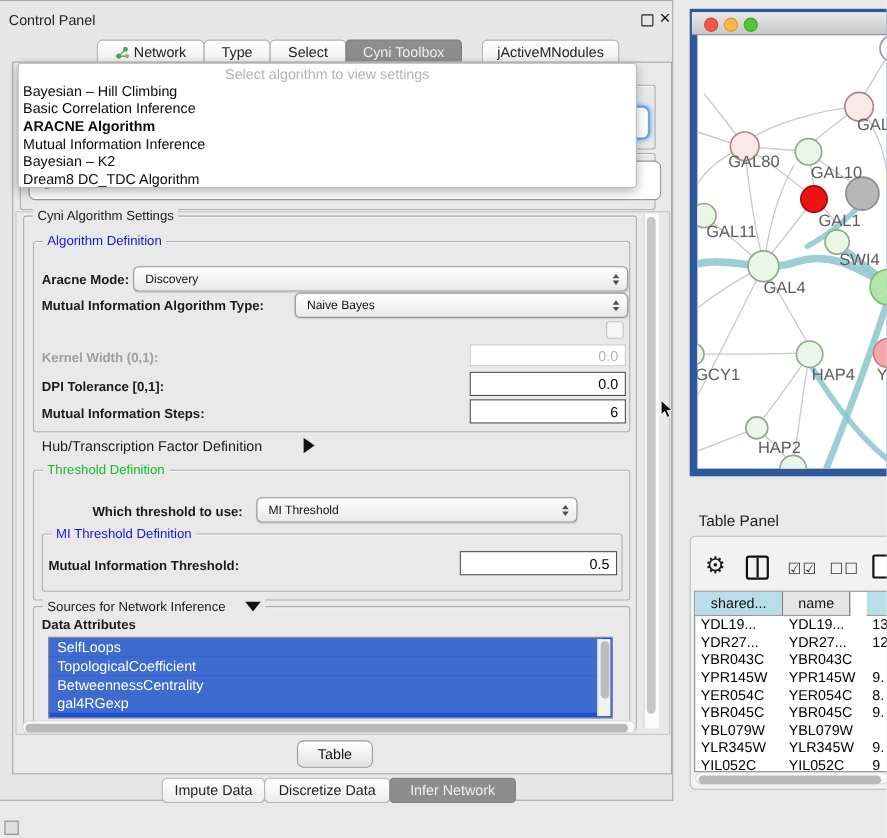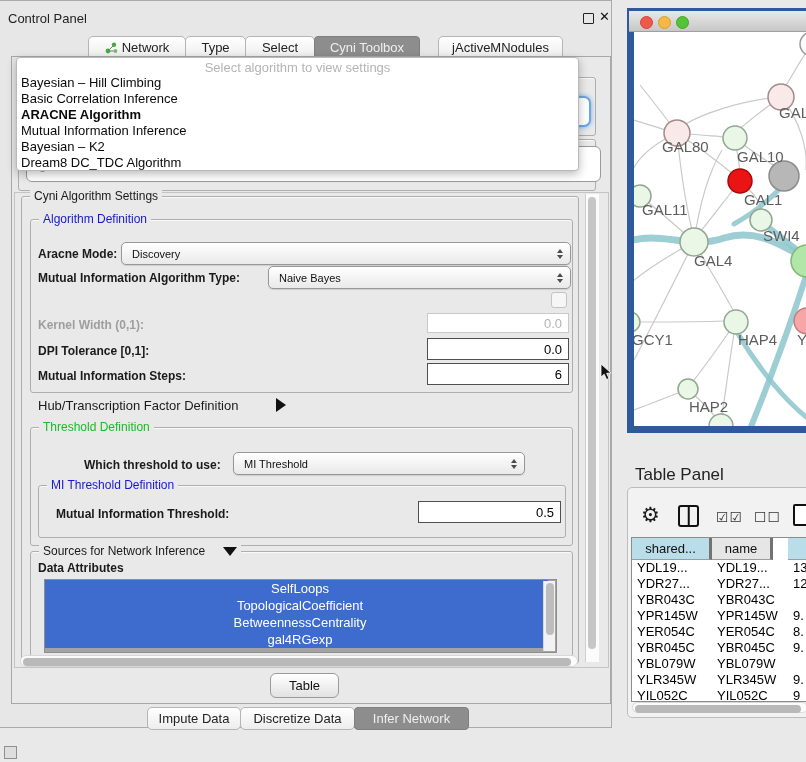--- a/index.html
+++ b/index.html
@@ -28,21 +28,21 @@
          box-shadow:0 1px 1px rgba(0,0,0,.12);}
   .stepper{position:absolute;right:7px;top:50%;transform:translateY(-50%);display:flex;flex-direction:column;gap:2px;}
   .t-up{width:0;height:0;border-left:3.5px solid transparent;border-right:3.5px solid transparent;border-bottom:4.5px solid #4c4c4c;}
   .t-dn{width:0;height:0;border-left:3.5px solid transparent;border-right:3.5px solid transparent;border-top:4.5px solid #4c4c4c;}
   .field{background:#fff;font-size:13px;display:flex;align-items:center;justify-content:flex-end;padding:0 6px;}
   .field.en{border:1.5px solid #4f4f4f;color:#000;}
   .field.dis{border:1px solid #c9c9c9;color:#b3b3b3;}
   .checkbox{width:14px;height:14px;border:1px solid #c3c3c3;border-radius:3px;background:#f6f6f6;}
   .tri-right{width:0;height:0;border-top:7px solid transparent;border-bottom:7px solid transparent;border-left:10px solid #111;}
   .tri-downb{width:0;height:0;border-left:7px solid transparent;border-right:7px solid transparent;border-top:9px solid #111;display:inline-block;}
-  .attrlist{background:#a3a3a3;border:1px solid #8e8e8e;overflow:hidden;text-align:center;}
+  .attrlist{background:#1d4ed8;border:1px solid #8e8e8e;overflow:hidden;}
   .attr-item{height:17px;line-height:17px;font-size:13px;color:#fff;background:#3d6bce;padding-left:7px;}
   .lvscroll{position:absolute;right:1px;top:1px;width:11px;bottom:1px;background:#f2f2f2;border-left:1px solid #d8d8d8;}
   .lvthumb{position:absolute;left:1.5px;top:2px;width:8px;height:74%;background:#bdbdbd;border-radius:4px;}
   .vscroll{background:#fbfbfb;border-left:1px solid #cfcfcf;}
   .vthumb{position:absolute;left:2px;top:3px;width:8px;background:#c6c6c6;border-radius:4px;}
   .hscroll{background:#fbfbfb;border:1px solid #d8d8d8;border-radius:6px;}
   .hthumb{position:absolute;left:2px;top:1.5px;height:8px;background:#b9b9b9;border-radius:4px;}
   .btn{display:flex;align-items:center;justify-content:center;font-size:13px;color:#111;
        background:linear-gradient(#ffffff,#e2e2e2);border:1px solid #9b9b9b;border-radius:6px;}
   
@@ -51,30 +51,30 @@
   .pop-head{height:15px;line-height:15px;text-align:center;color:#b4b4b4;font-size:13px;margin-top:2px;}
   .pop-item{height:16px;line-height:16px;font-size:13px;color:#0a0a0a;padding-left:4px;white-space:nowrap;}
   .pop-item.b{font-weight:bold;}
   
   .netwin{left:627px;top:8px;width:185px;height:425px;background:#2e5a9c;}
   .nettitle{position:absolute;left:2px;top:3px;right:0;height:20px;
             background:linear-gradient(#e9e9e9,#c7c7c7);border-bottom:1px solid #9f9f9f;}
   .light{position:absolute;top:4.5px;width:11px;height:11px;border-radius:50%;}
   .netcanvas{position:absolute;left:7px;top:24px;width:178px;height:394px;background:#fff;}
   
-  .tpanel-title{left:635px;top:465px;font-size:17px;color:#222;}
+  .tpanel-title{left:635px;top:465px;font-size:14px;color:#222;}
   .tpanel{left:627px;top:487px;width:186px;height:229px;background:#f2f2f2;border:1px solid #bcbcbc;border-radius:5px;}
   .gear{font-size:21px;color:#1c1c1c;line-height:22px;}
   .colsicon{width:17px;height:18px;border:2.5px solid #111;border-radius:3px;}
   .colsicon:before{content:"";position:absolute;left:50%;top:0;bottom:0;width:2.5px;background:#111;transform:translateX(-50%);}
   .cbicon{font-size:14px;color:#333;letter-spacing:1px;white-space:nowrap;}
   .pageicon{width:13px;height:18px;border:2.5px solid #111;border-radius:2px;background:#fff;}
   .tbl{left:631px;top:537px;width:200px;height:163px;background:#fff;border:1px solid #8c8c8c;}
   .thead{position:absolute;left:0;top:0;height:22px;display:flex;align-items:center;justify-content:center;
-         font-size:13px;color:#111;border-right:3px solid #737373;border-bottom:1px solid #9c9c9c;box-sizing:border-box;}
+         font-size:13px;color:#111;border-right:1px solid #737373;border-bottom:1px solid #9c9c9c;box-sizing:border-box;}
   .thead.hl{background:#b9dde9;} .thead.nr{background:#e6e6e6;}
   .trow{position:absolute;left:0;width:100%;height:16px;display:flex;}
   .tcell{height:16px;line-height:16px;font-size:13px;color:#000;padding-left:5px;box-sizing:border-box;overflow:hidden;white-space:nowrap;}
   .mini-sq{left:4px;top:746px;width:11px;height:11px;border:1px solid #8f8f8f;background:#dedede;}
   svg text{font-family:"Liberation Sans","DejaVu Sans",sans-serif;}
 </style>
 </head>
 <body>
 
 <div id="root">
@@ -168,21 +168,21 @@
   <div class="abs combo" style="left:233px;top:452px;width:292px;height:23px;box-sizing:border-box;">
     <span>MI Threshold</span>
     <span class="stepper">
         <span class="t-up"></span>
         <span class="t-dn"></span>
       </span>
   </div>
   <div class="abs grp" style="left:38px;top:485px;width:526px;height:51px;">
     <span class="gtitle blue">MI Threshold Definition</span>
   </div>
-  <span class="abs lbl" style="left:56px;top:507px;">Mutual Information Threshold:</span>
+  <span class="abs lbl" style="left:44px;top:507px;">Mutual Information Threshold:</span>
   <div class="abs field en" style="left:418px;top:501px;width:143px;height:22px;box-sizing:border-box;">
     <span>0.5</span>
   </div>
 
   <div class="abs grp" style="left:30px;top:551px;width:541px;height:110px;">
     <span class="gtitle" style="display:flex;align-items:center;gap:18px;">
       <span>Sources for Network Inference</span>
       <span class="tri-downb"></span>
     </span>
   </div>

